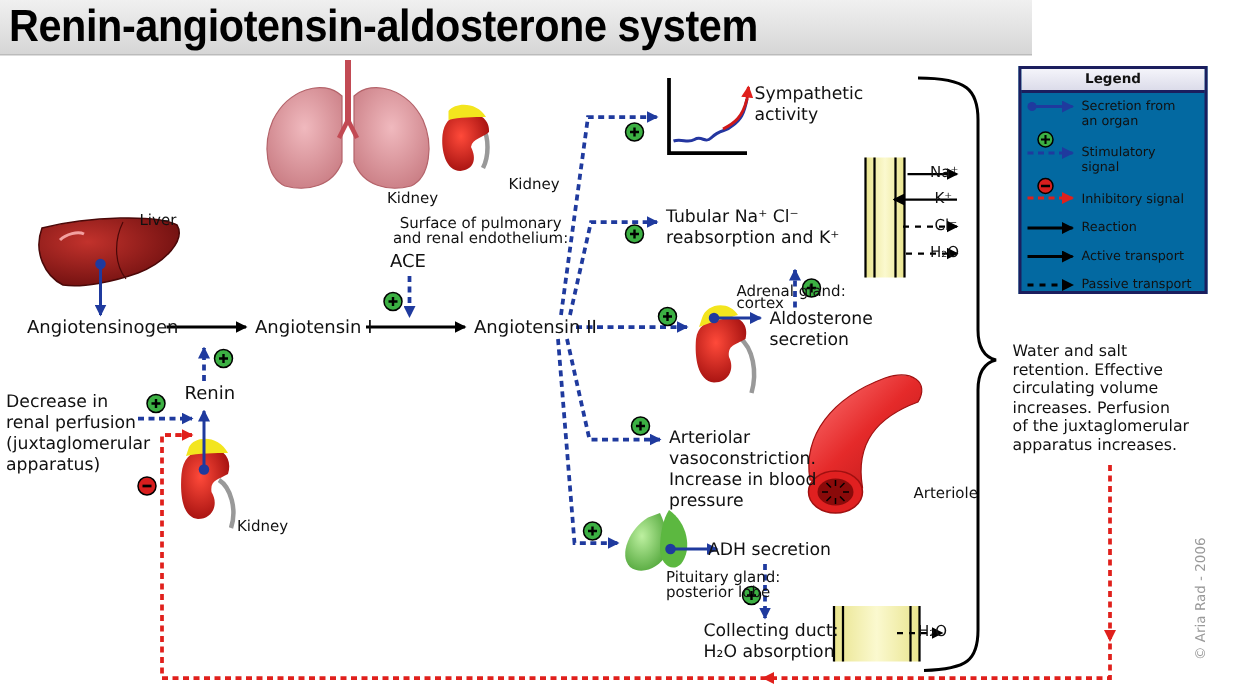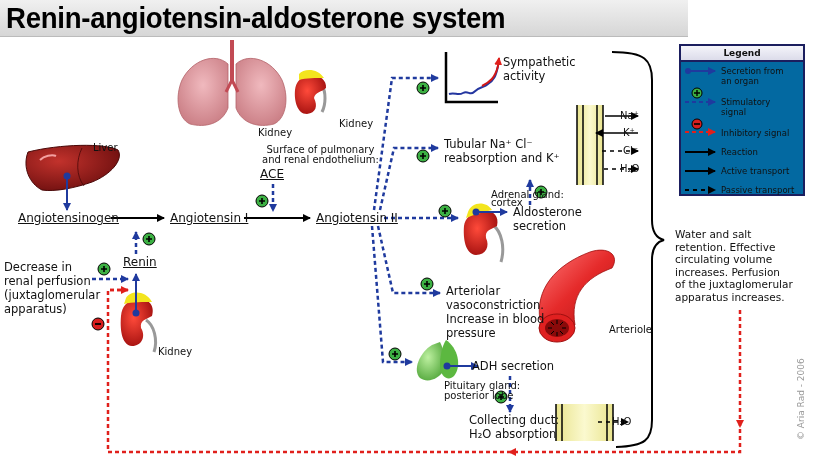--- a/index.html
+++ b/index.html
@@ -1,21 +1,21 @@
 <!DOCTYPE html>
 <html><head>
 <meta charset="utf-8">
 <style>
   html,body{margin:0;padding:0;background:#fff;}
   body{width:822px;height:457px;position:relative;overflow:hidden;font-family:"DejaVu Sans","Liberation Sans",sans-serif;color:#111;}
   #title-bar{position:absolute;left:0;top:0;width:688px;height:36px;background:linear-gradient(#f0f0f0,#d6d6d6);border-bottom:1px solid #bbb;}
   #title{position:absolute;left:6px;top:1px;font-family:"Liberation Sans",sans-serif;font-weight:bold;font-size:30px;letter-spacing:-0.3px;color:#000;white-space:nowrap;transform:scaleX(0.92);transform-origin:left top;}
   svg#diagram{position:absolute;left:0;top:0;}
   .lbl{position:absolute;white-space:nowrap;color:#111;}
-  .t13{font-size:12px;text-decoration:underline;}
+  .t13{font-size:12px;}
   .t12{font-size:11.5px;line-height:14px;}
   .t9{font-size:10px;line-height:10px;padding-left:36px;}
   .bold{font-weight:normal;}
   #legend{position:absolute;left:679px;top:44px;width:126px;height:152px;border:2px solid #1b1e5e;background:#0369a1;box-sizing:border-box;}
   #legend-title{height:14px;border-bottom:2px solid #1b1e5e;background:linear-gradient(#f4f4fa,#dcdcea);text-align:center;font-weight:bold;font-size:9px;line-height:14px;}
   .leg-item{position:absolute;left:40px;font-size:8.5px;line-height:10px;white-space:nowrap;}
   #copyright{position:absolute;left:796px;top:440px;transform:rotate(-90deg);transform-origin:left top;font-size:9px;color:#999;white-space:nowrap;}
 </style>
 </head>
 <body>

